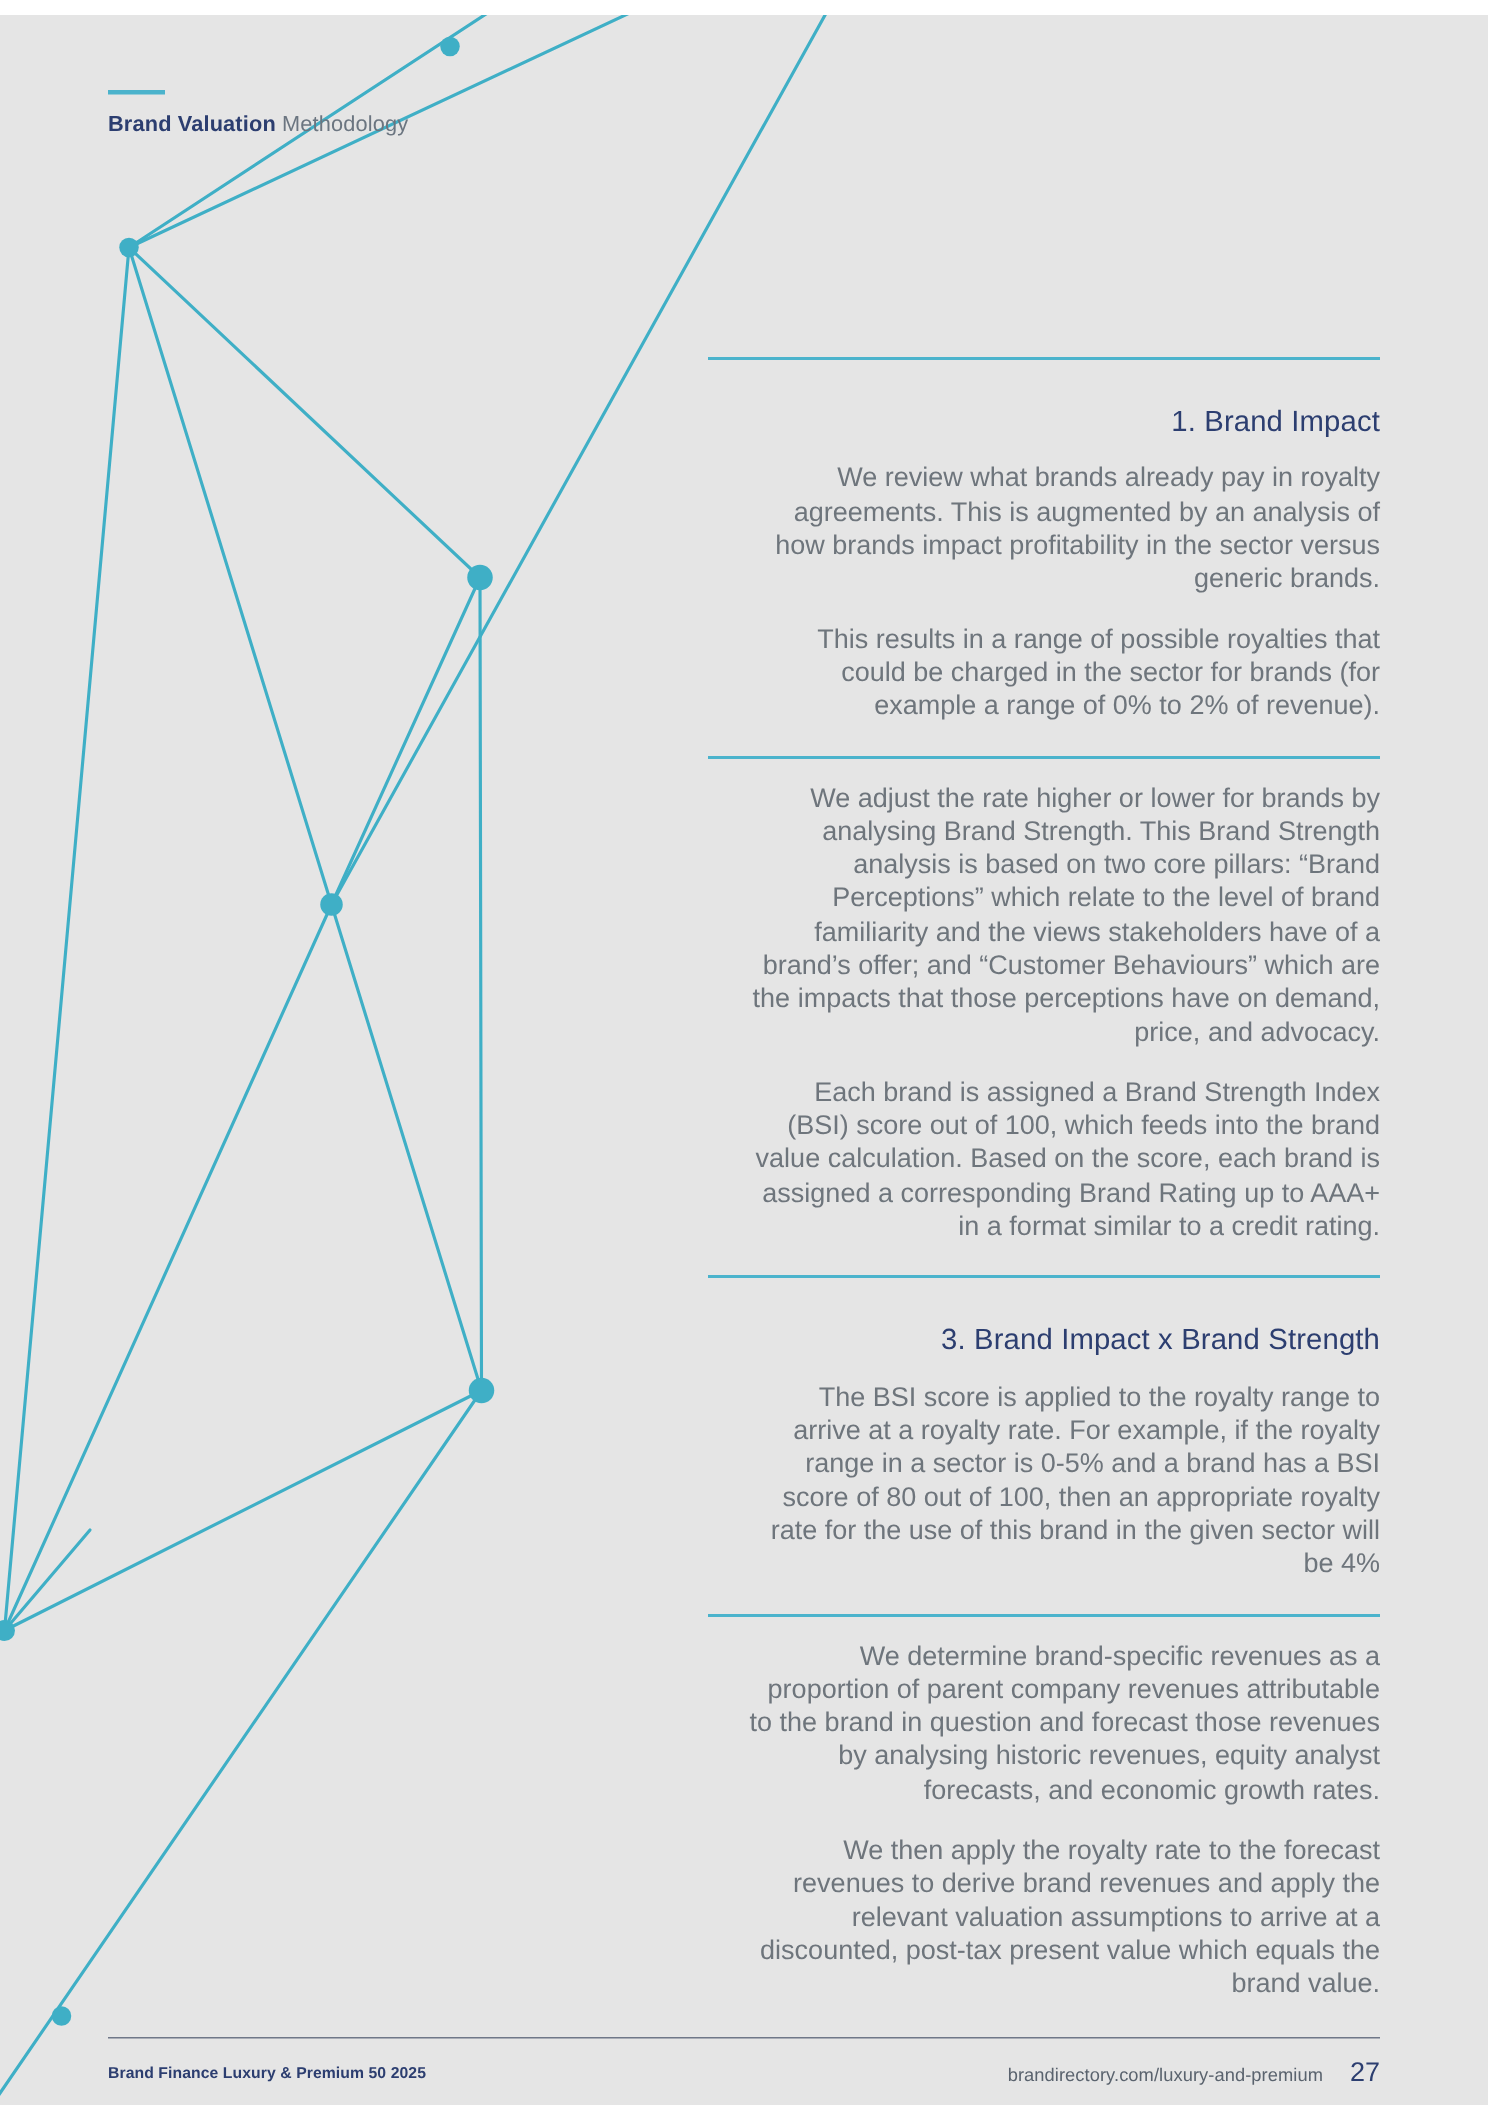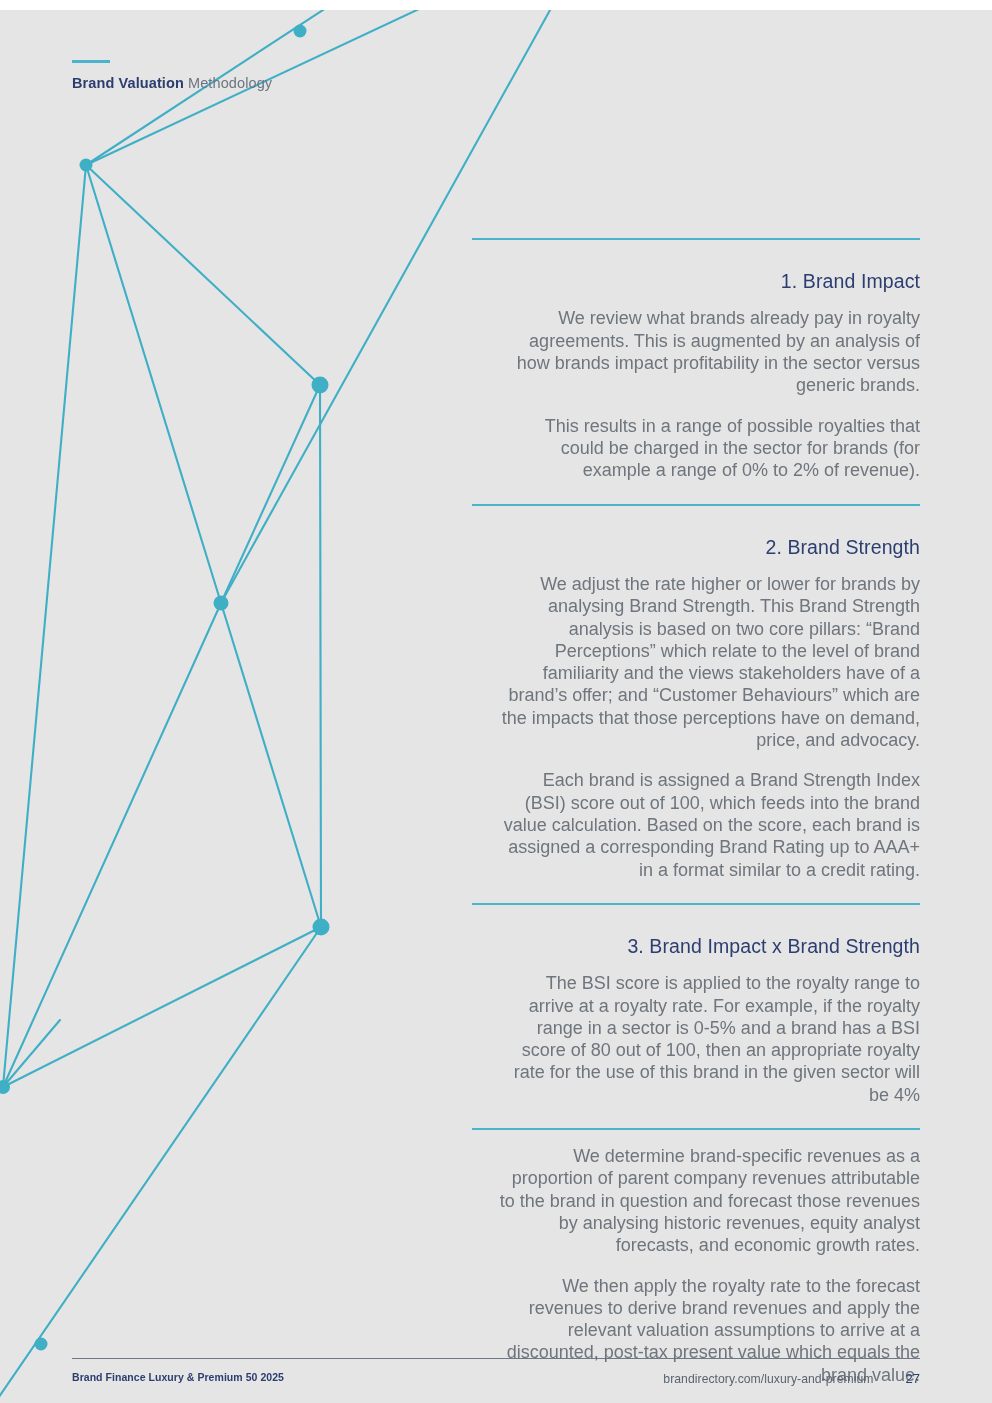--- a/index.html
+++ b/index.html
@@ -112,42 +112,42 @@
   }
   #footer-divider {
     width: 848px;
     height: 1px;
     background: #5B6478;
     opacity: 0.85;
   }
   #footer-row {
     display: flex;
     justify-content: space-between;
-    align-items: flex-start;
+    align-items: center;
     padding-top: 12px;
   }
   #footer-left {
     color: #2C3E70;
     font-size: 10.5px;
     font-weight: bold;
     letter-spacing: 0.05px;
   }
   #footer-right {
     display: flex;
     align-items: baseline;
-    gap: 32px;
+    gap: 18px;
   }
   #footer-url {
     color: #5A636E;
     font-size: 12.2px;
     letter-spacing: 0.05px;
   }
   #footer-page-number {
     color: #2C3E70;
-    font-size: 13px;
+    font-size: 18px;
     font-weight: normal;
   }
 </style>
 </head>
 <body>
 
 <div id="page">
 
   <svg id="network-graphic" viewBox="0 0 992 1403" width="992" height="1403" xmlns="http://www.w3.org/2000/svg">
     <g stroke="#3FAFC6" stroke-width="2.1" fill="none" stroke-linecap="round">
@@ -202,21 +202,20 @@
       <div class="section-divider"></div>
       <h2 class="section-heading">1. Brand Impact</h2>
       <div class="section-body">
         <p class="section-paragraph">We review what brands already pay in royalty agreements. This is augmented by an analysis of how brands impact profitability in the sector versus generic brands.</p>
         <p class="section-paragraph">This results in a range of possible royalties that could be charged in the sector for brands (for example a range of 0% to 2% of revenue).</p>
       </div>
     </section>
 
     <section class="methodology-section">
       <div class="section-divider"></div>
-      <h2 class="section-heading">2. Brand Strength</h2>
       <div class="section-body">
         <p class="section-paragraph">We adjust the rate higher or lower for brands by analysing Brand Strength. This Brand Strength analysis is based on two core pillars: “Brand Perceptions” which relate to the level of brand familiarity and the views stakeholders have of a brand’s offer; and “Customer Behaviours” which are the impacts that those perceptions have on demand, price, and advocacy.</p>
         <p class="section-paragraph">Each brand is assigned a Brand Strength Index (BSI) score out of 100, which feeds into the brand value calculation. Based on the score, each brand is assigned a corresponding Brand Rating up to AAA+ in a format similar to a credit rating.</p>
       </div>
     </section>
 
     <section class="methodology-section">
       <div class="section-divider"></div>
       <h2 class="section-heading">3. Brand Impact x Brand Strength</h2>
       <div class="section-body">

